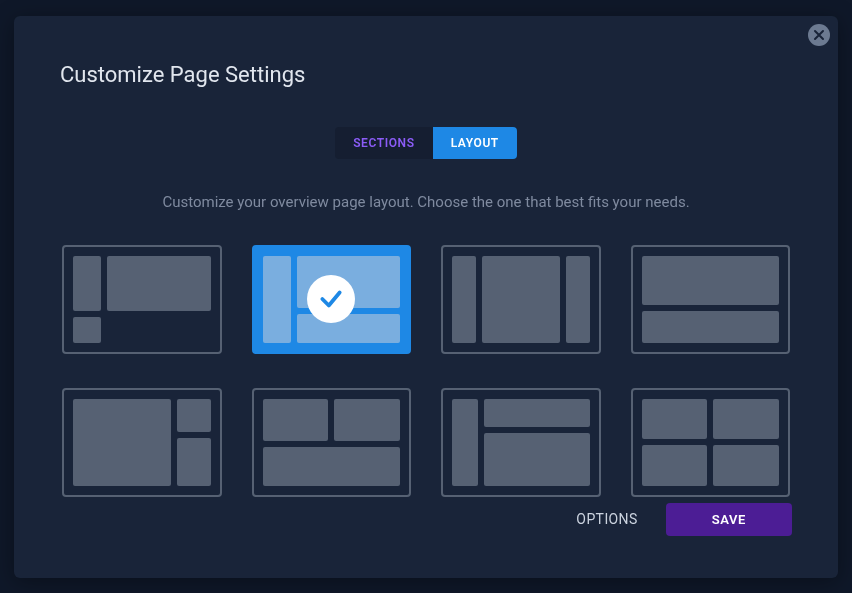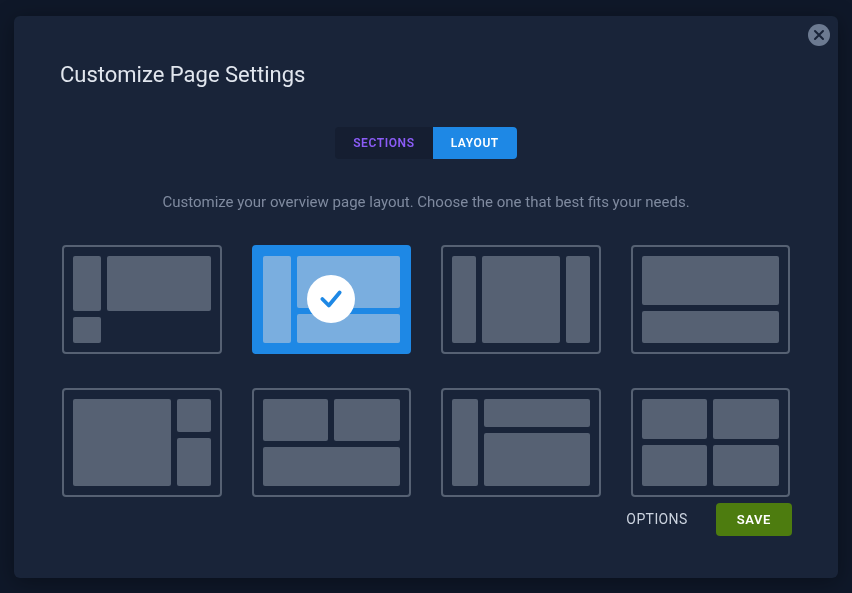--- a/index.html
+++ b/index.html
@@ -136,26 +136,26 @@
       align-items: center;
       gap: 28px;
     }
     .cancel-btn {
       color: #cbd3df;
       font-size: 14px;
       letter-spacing: 0.4px;
       cursor: pointer;
     }
     .save-btn {
-      background: #4d7c0f;
+      background: #4c1d95;
       color: #fff;
       font-size: 13px;
       font-weight: 600;
       letter-spacing: 0.6px;
-      padding: 9px 21px;
+      padding: 9px 46px;
       border-radius: 4px;
       cursor: pointer;
     }
   </style>
 </head>
 <body>
 
 <div class="modal">
 
   <div class="close-btn">

